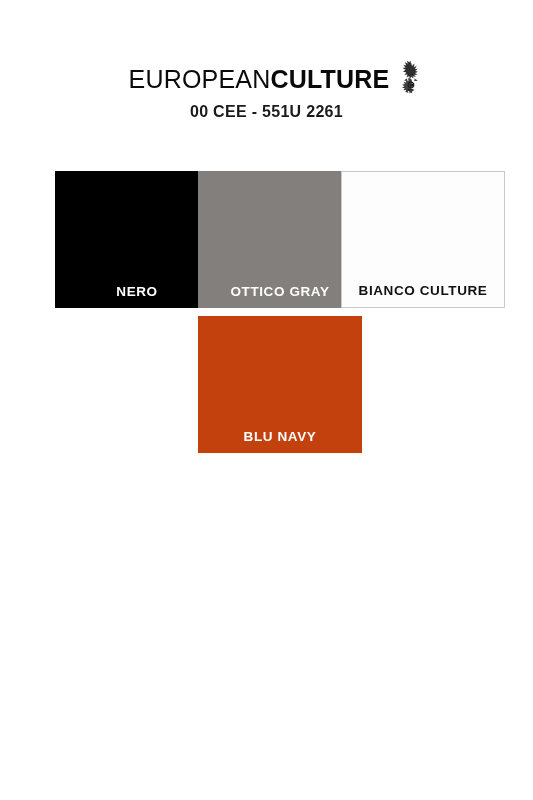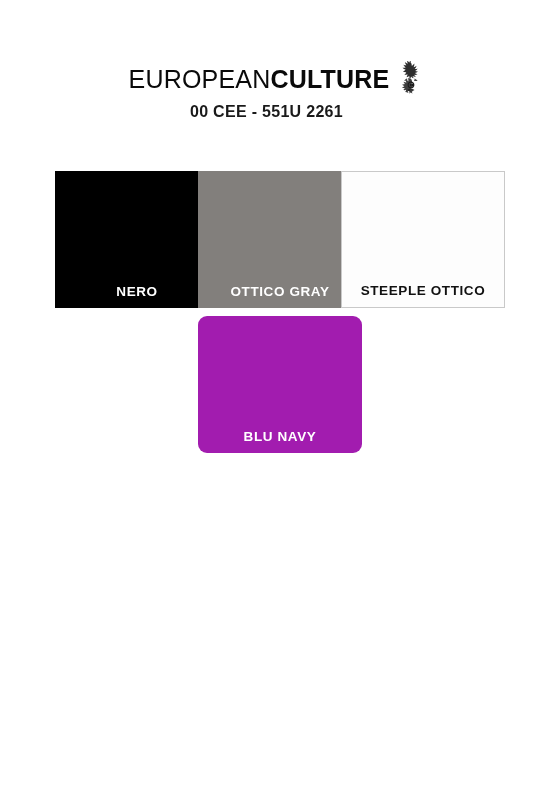--- a/index.html
+++ b/index.html
@@ -132,25 +132,25 @@
   <div class="swatch-grid">
 
     <div class="swatch-row">
       <div class="swatch col-0" style="background-color: rgb(0, 0, 0);">
         <span class="swatch-label" style="color: rgb(255, 255, 255);">NERO</span>
       </div>
       <div class="swatch col-1" style="background-color: rgb(130, 127, 124);">
         <span class="swatch-label" style="color: rgb(255, 255, 255);">OTTICO GRAY</span>
       </div>
       <div class="swatch col-2" style="background-color: rgb(253, 253, 253); border: 1px solid rgb(201, 201, 201);">
-        <span class="swatch-label" style="color: rgb(17, 17, 17);">STEEPLE OTTICO</span>
+        <span class="swatch-label" style="color: rgb(17, 17, 17);">BIANCO CULTURE</span>
       </div>
     </div>
 
     <div class="swatch-row">
-      <div class="swatch col-1" style="background-color: #a21caf; border-radius: 9px;">
+      <div class="swatch col-1" style="background-color: #c2410c;">
         <span class="swatch-label" style="color: rgb(255, 255, 255);">BLU NAVY</span>
       </div>
     </div>
 
   </div>
 
 </div>
 
 </body></html>

